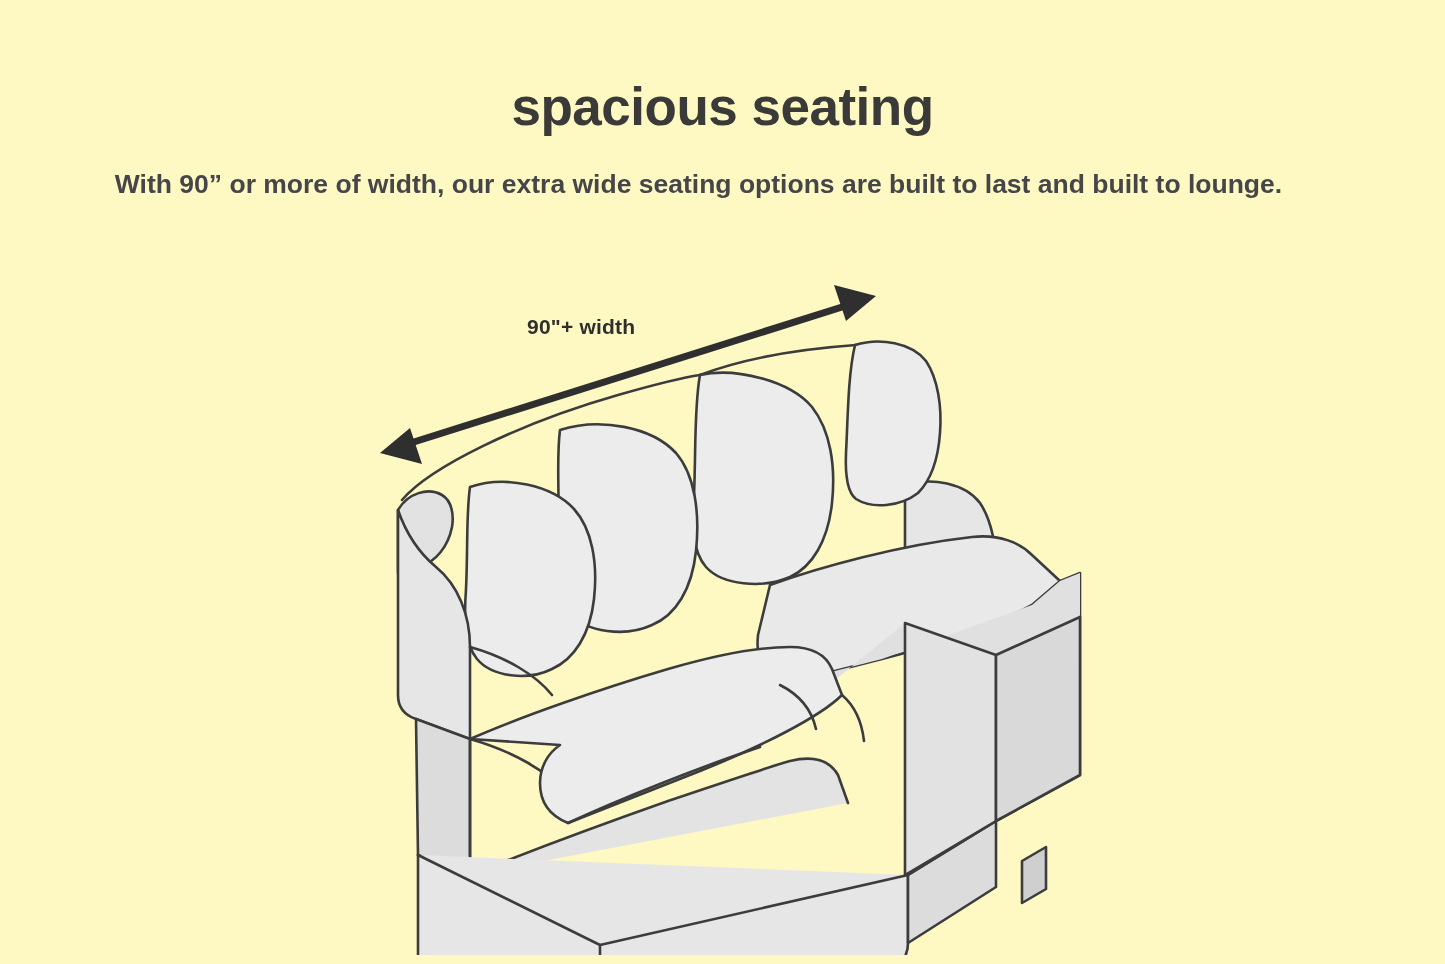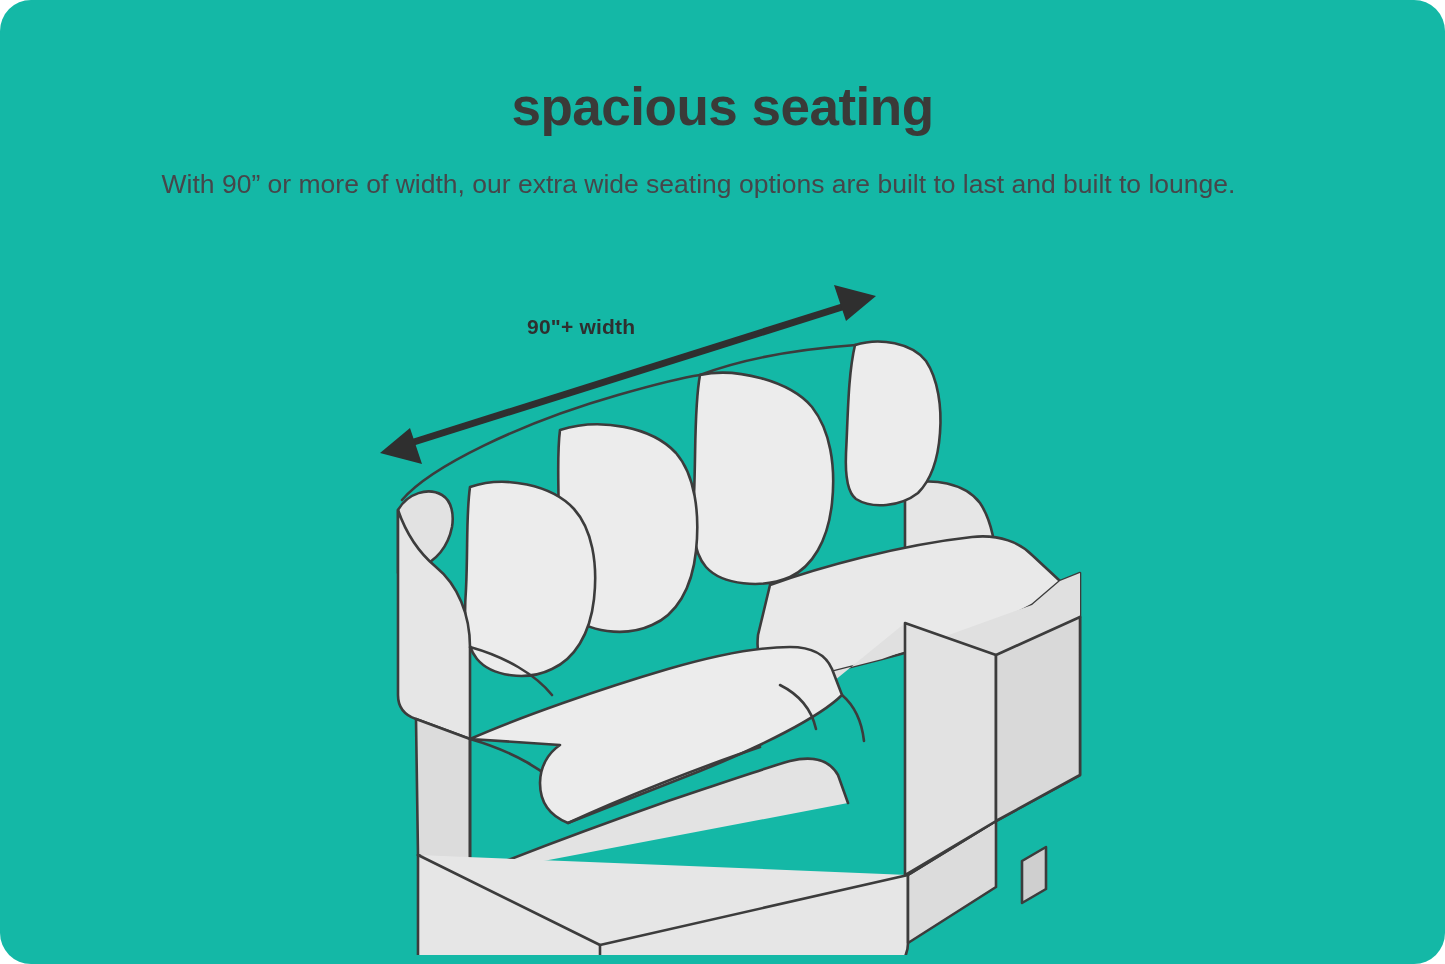--- a/index.html
+++ b/index.html
@@ -12,43 +12,42 @@
     height: 964px;
     font-family: "Liberation Sans", sans-serif;
     color: #3b3b3b;
     overflow: hidden;
     position: relative;
   }
   .page {
     position: relative;
     width: 1445px;
     height: 964px;
-    background: #14b8a6;
-    border-radius: 31px;
+    background: #fef9c3;
   }
   .headline {
     position: absolute;
     top: 78px;
     left: 0;
     width: 1445px;
     text-align: center;
     font-size: 53px;
     font-weight: bold;
     letter-spacing: -0.5px;
     color: #3a3a38;
     line-height: 1.1;
   }
   .subcopy {
     position: absolute;
     top: 166px;
     left: 0;
     width: 1397px;
     text-align: center;
     font-size: 26.5px;
-    font-weight: normal;
+    font-weight: bold;
     color: #46464a;
     line-height: 1.42;
   }
   .subcopy .line {
     display: block;
   }
   .figure {
     position: absolute;
     top: 255px;
     left: 0;

